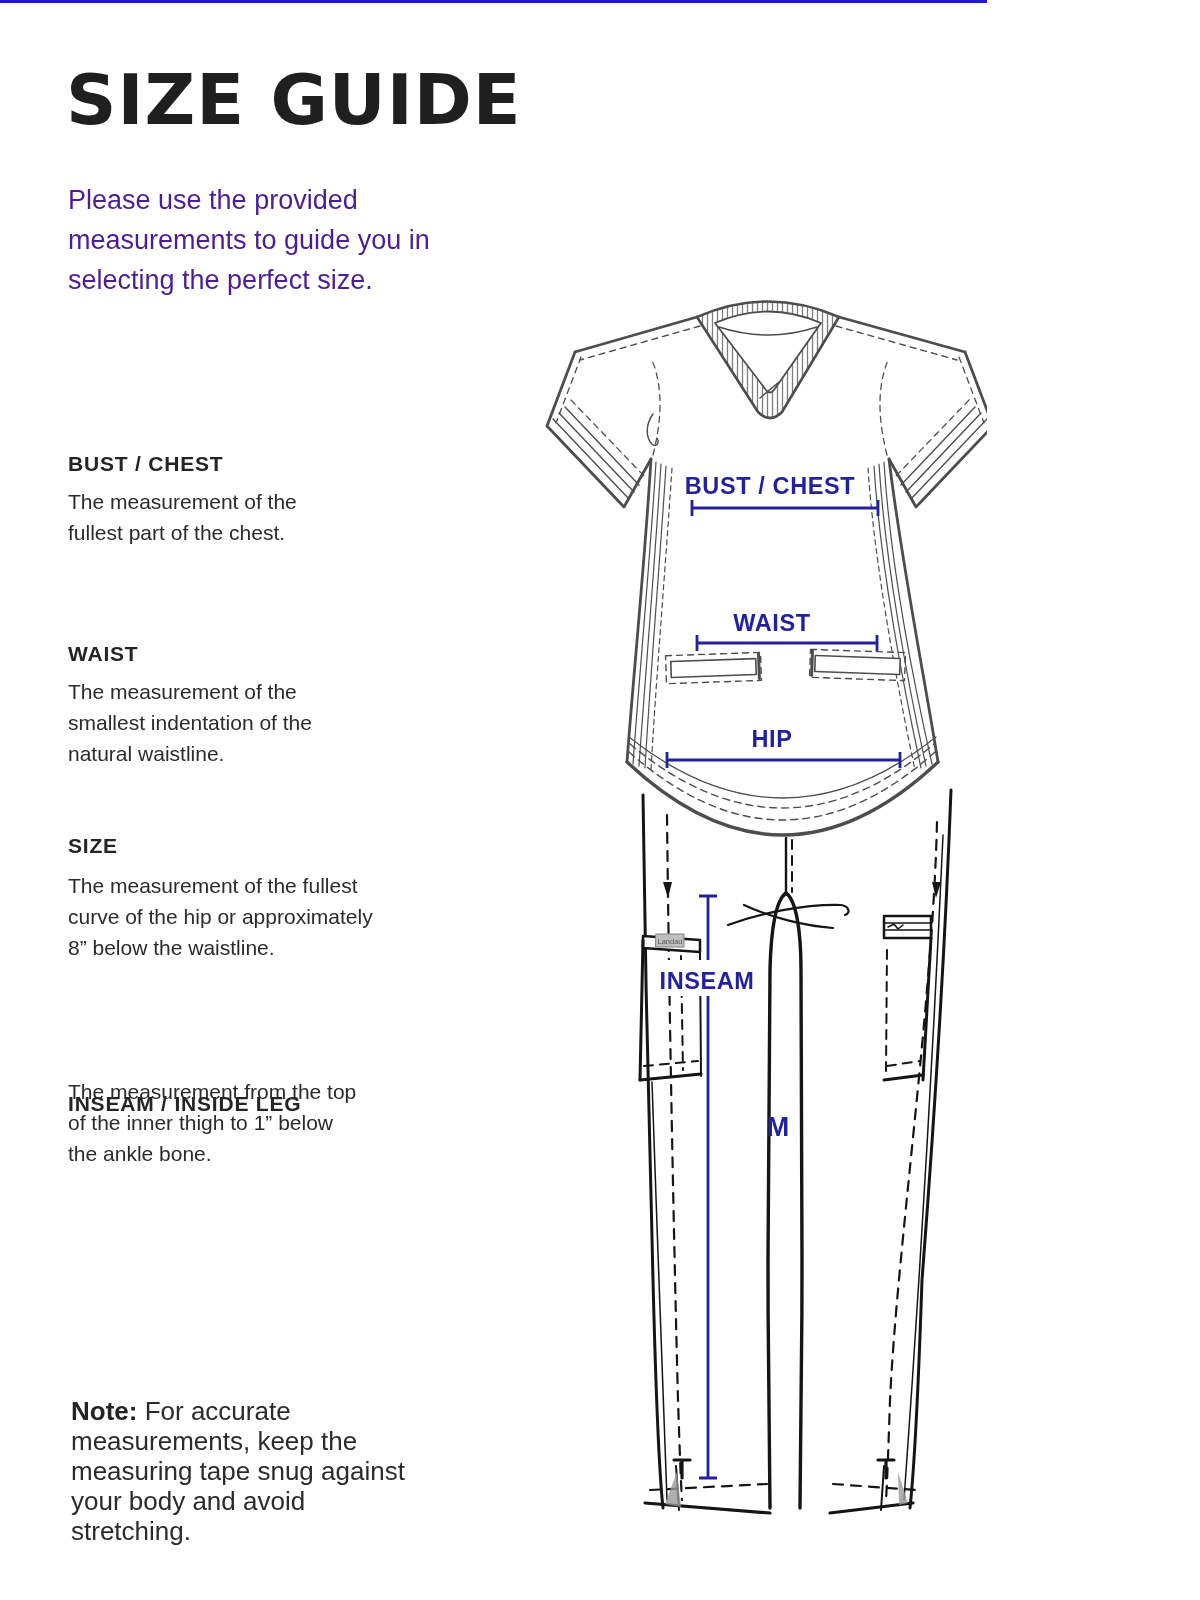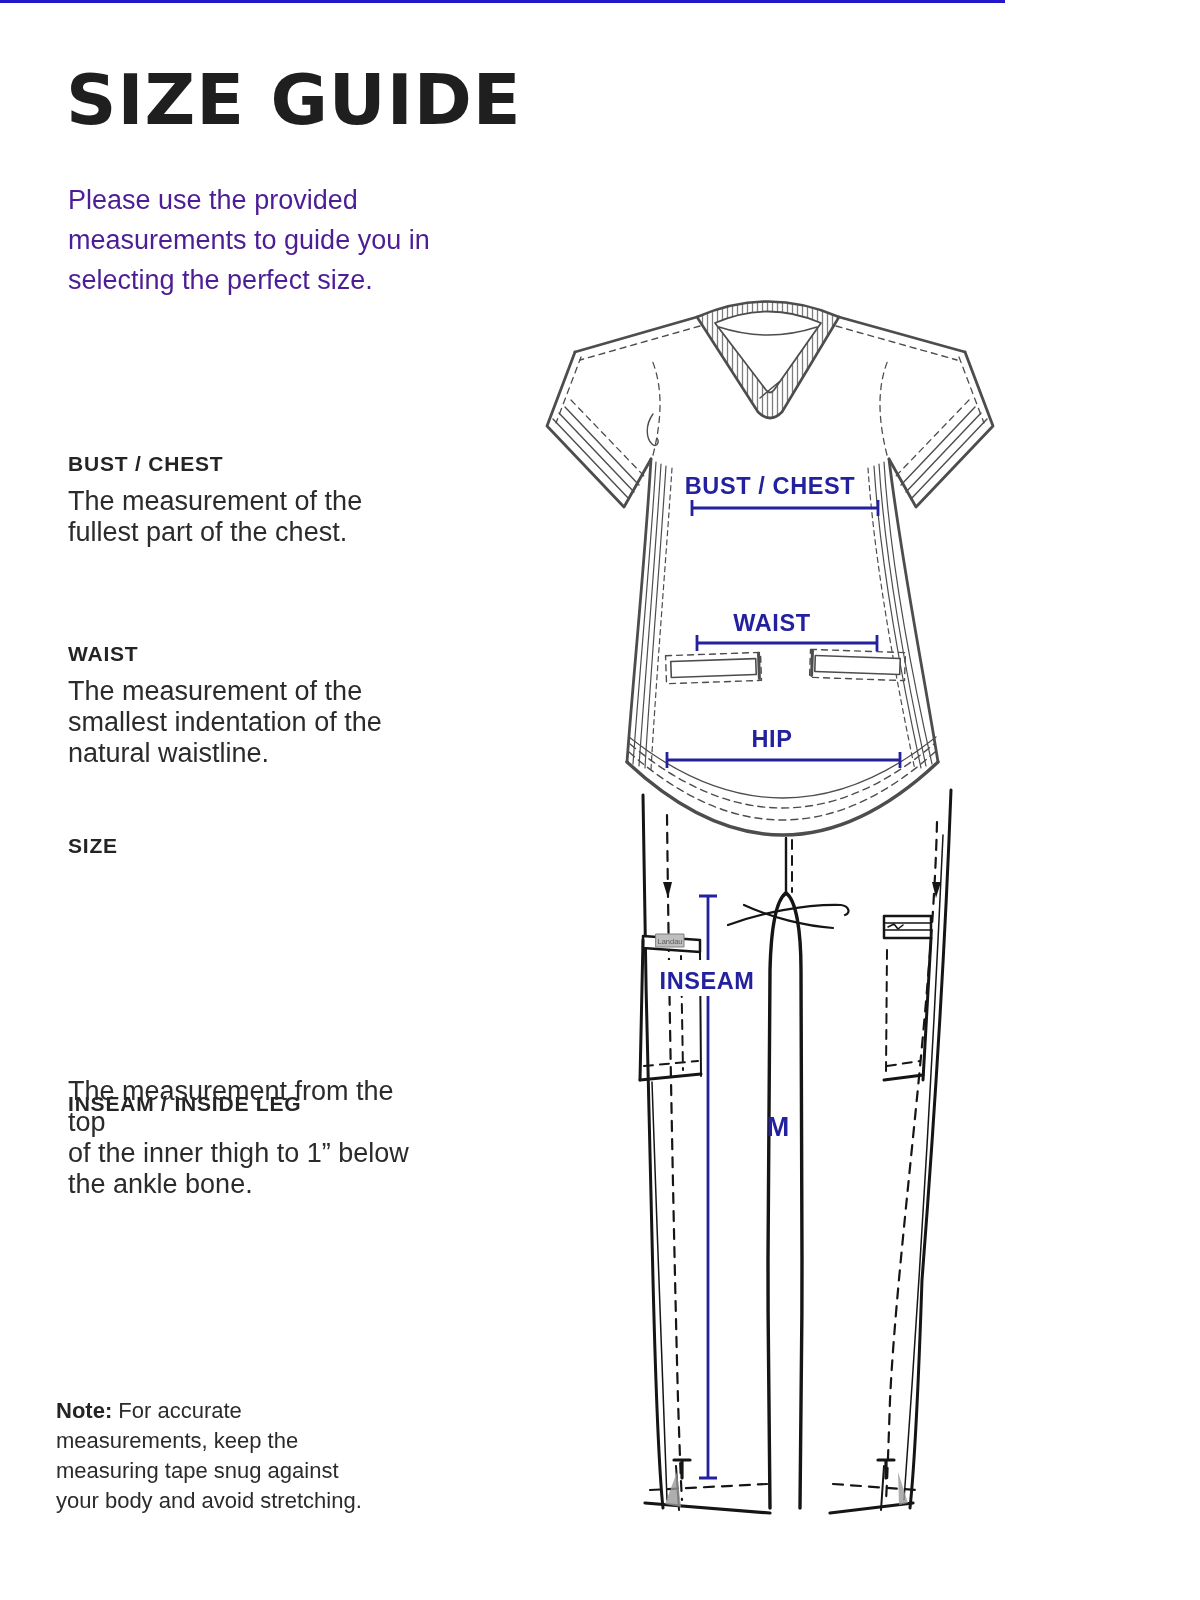--- a/index.html
+++ b/index.html
@@ -1,26 +1,26 @@
 <!DOCTYPE html>
 <html><head>
 <meta charset="utf-8">
 <style>
   html,body{margin:0;padding:0;background:#ffffff;}
   #stage{position:relative;width:987px;height:1600px;background:#ffffff;overflow:hidden;
-         font-family:"Liberation Sans",sans-serif;color:#2a2a2a;padding-left:18px;}
+         font-family:"Liberation Sans",sans-serif;color:#2a2a2a;}
   .top-border{position:absolute;left:0;top:0;width:1200px;height:3px;background:#2217c9;}
   .abs{position:absolute;}
   .title{left:66px;top:64px;font-family:"DejaVu Sans",sans-serif;font-weight:bold;
          font-size:70px;letter-spacing:1px;color:#1f1f1f;line-height:1.05;}
   .intro{left:68px;top:180px;width:470px;font-size:27px;line-height:40px;color:#4c1d95;
          white-space:pre-line;}
   .sec-head{left:68px;font-weight:bold;font-size:21px;letter-spacing:0.8px;color:#242424;}
-  .sec-body{left:68px;font-size:27px;line-height:31px;color:#2b2b2b;white-space:pre-line;}
-  .note{left:56px;top:1396px;width:360px;font-size:22px;line-height:30px;color:#2b2b2b;}
+  .sec-body{left:68px;font-size:21px;line-height:31px;color:#2b2b2b;white-space:pre-line;}
+  .note{left:71px;top:1396px;width:360px;font-size:26px;line-height:30px;color:#2b2b2b;}
   .note b{font-weight:bold;color:#242424;}
   .note span{white-space:pre-line;}
   #diagram{position:absolute;left:0;top:0;pointer-events:none;}
   svg text{font-family:"Liberation Sans",sans-serif;}
   .blue-label{font-weight:bold;font-size:23.5px;letter-spacing:0.6px;}
 </style>
 </head>
 <body>
 
 <div id="stage">
@@ -35,20 +35,23 @@
   <div class="abs sec-head" style="top:452px">BUST / CHEST</div>
   <div class="abs sec-body" style="top:486px;width:320px">The measurement of the
 fullest part of the chest.</div>
 
   <div class="abs sec-head" style="top:642px">WAIST</div>
   <div class="abs sec-body" style="top:676px;width:330px">The measurement of the
 smallest indentation of the
 natural waistline.</div>
 
   <div class="abs sec-head" style="top:834px">SIZE</div>
+  <div class="abs sec-body" style="top:870px;width:400px">The measurement of the fullest
+curve of the hip or approximately
+8” below the waistline.</div>
 
   <div class="abs sec-head" style="top:1092px">INSEAM / INSIDE LEG</div>
   <div class="abs sec-body" style="top:1076px;width:370px">The measurement from the top
 of the inner thigh to 1” below
 the ankle bone.</div>
 
   <div class="abs note"><b>Note:</b> <span>For accurate
 measurements, keep the
 measuring tape snug against
 your body and avoid stretching.</span></div>

